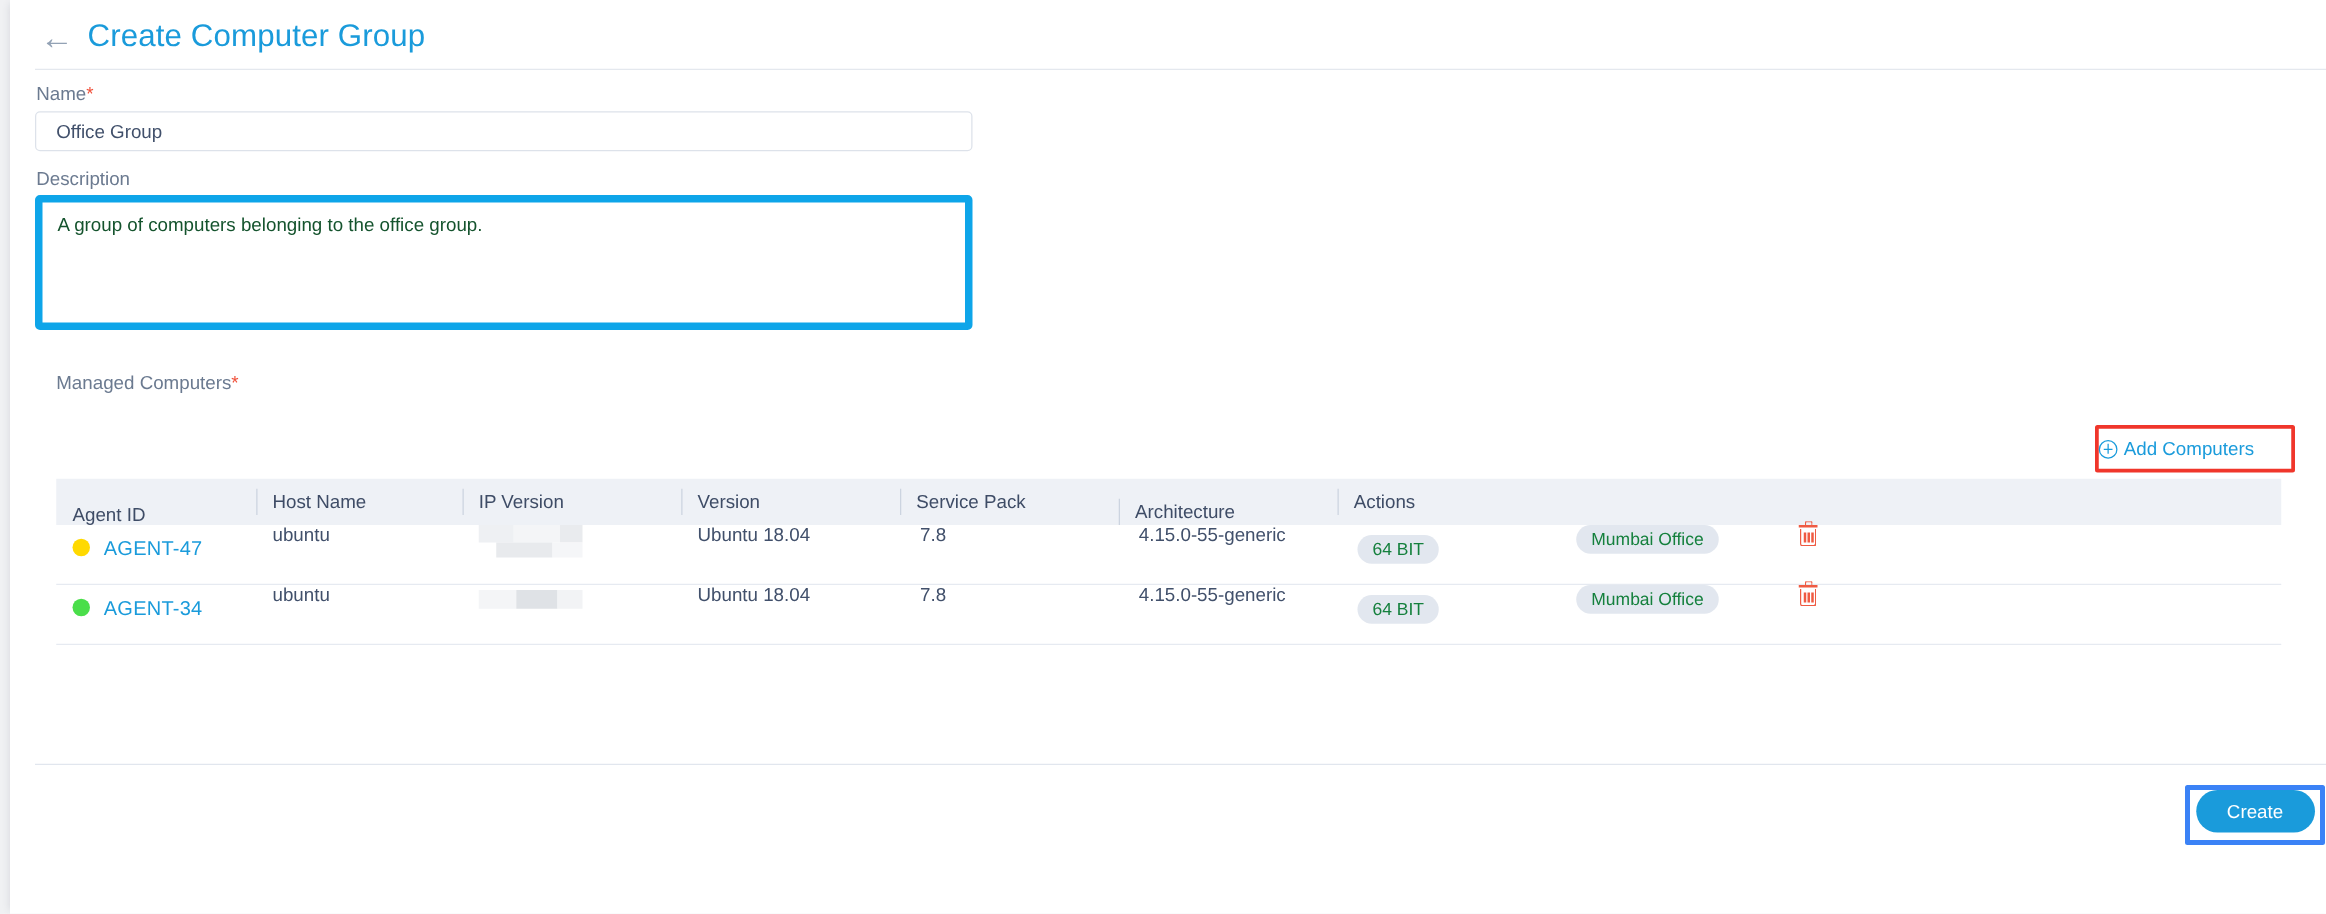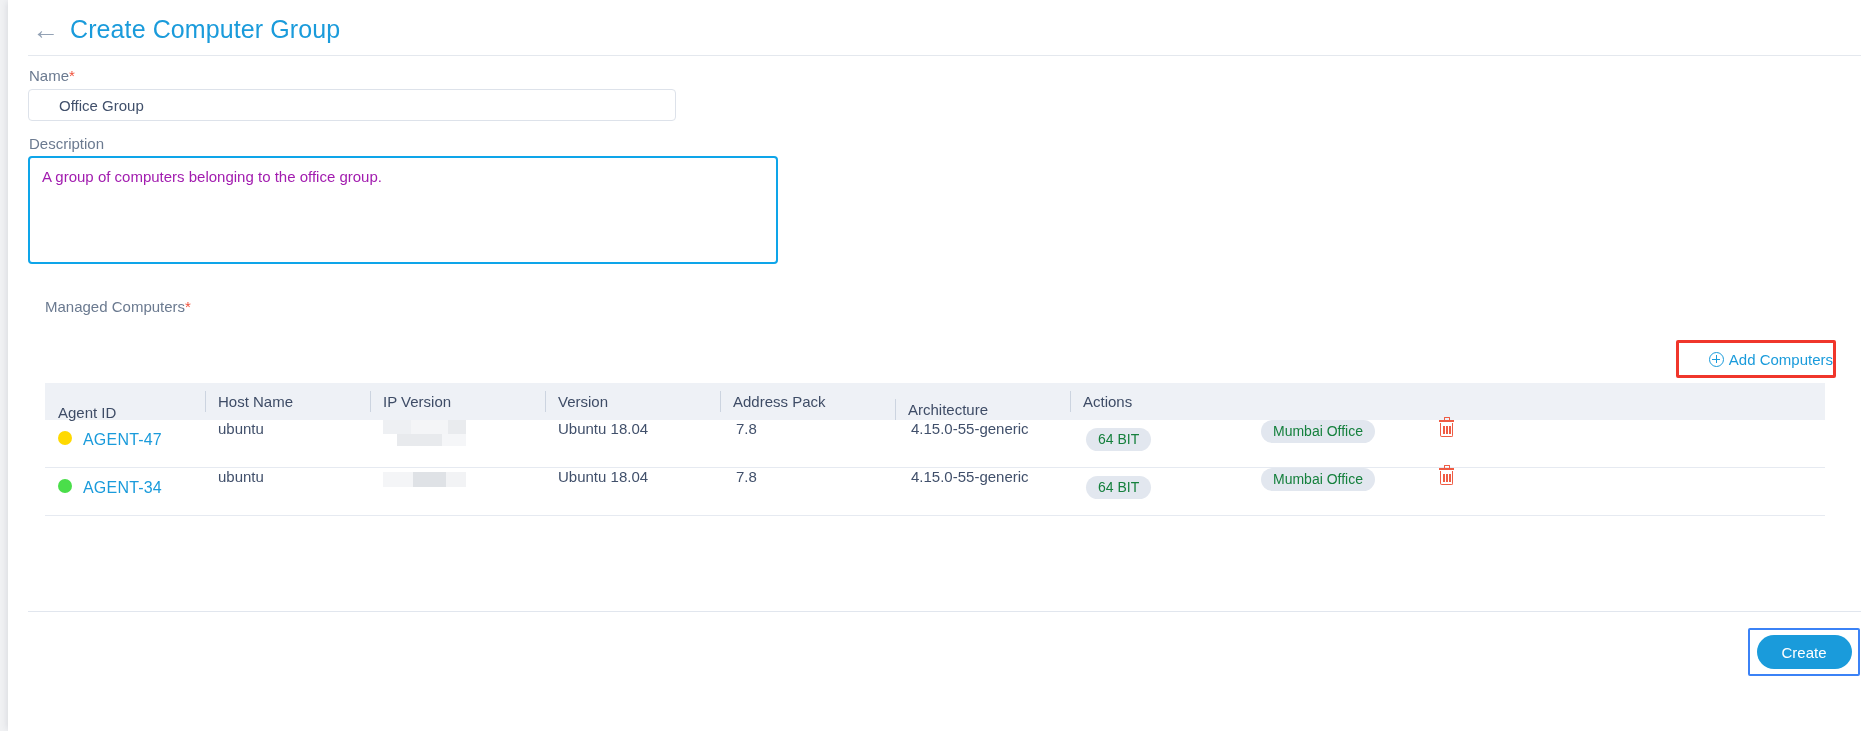--- a/index.html
+++ b/index.html
@@ -60,60 +60,60 @@
     font-size: 15px;
     color: #6b7a90;
     position: absolute;
   }
   .req { color: #f0503a; font-size: 15px; }
 
   .name-label { left: 21px; top: 67px; }
   .name-input {
     position: absolute;
     left: 20px; top: 89px;
-    width: 648px; height: 32px;
+    width: 750px; height: 32px;
     border: 1px solid #dde2ea;
     border-radius: 4px;
     background: #fff;
     font-family: "Liberation Sans", sans-serif;
     font-size: 15px;
     color: #41506b;
-    padding: 0 30px;
+    padding: 0 16px;
     outline: none;
   }
 
   .desc-label { left: 21px; top: 135px; }
   .desc-input {
     position: absolute;
     left: 20px; top: 156px;
     width: 750px; height: 108px;
-    border: 2px solid #0ea5e9;
+    border: 6px solid #0ea5e9;
     border-radius: 4px;
     background: #fff;
     font-family: "Liberation Sans", sans-serif;
     font-size: 15px;
-    color: #a21caf;
+    color: #14532d;
     padding: 9px 12px;
     resize: none;
     outline: none;
     line-height: 1.3;
   }
 
   
   .mc-label { left: 37px; top: 298px; }
 
   .add-computers-wrap {
     position: absolute;
     left: 1668px; top: 340px;
     width: 160px; height: 38px;
     border: 3px solid #f0362b;
     border-radius: 2px;
     display: flex;
     align-items: center;
-    justify-content: flex-end;
+    justify-content: flex-start;
   }
   .add-computers {
     display: flex;
     align-items: center;
     gap: 5px;
     color: #1a9bdb;
     font-size: 15px;
     cursor: pointer;
     white-space: nowrap;
   }
@@ -255,24 +255,23 @@
     position: absolute;
     left: 20px; top: 611px;
     width: 1833px;
     height: 1px;
     background: #e1e6ee;
   }
   .create-wrap {
     position: absolute;
     left: 1740px; top: 628px;
     width: 112px; height: 48px;
-    border: 2px solid #3b82f6;
+    border: 4px solid #3b82f6;
     border-radius: 2px;
     display: flex;
-    align-items: center;
     justify-content: center;
   }
   .create-btn {
     width: 95px; height: 34px;
     background: #1a9bdb;
     border: none;
     border-radius: 17px;
     color: #ffffff;
     font-family: "Liberation Sans", sans-serif;
     font-size: 15px;
@@ -304,21 +303,21 @@
       <span>Add Computers</span>
     </div>
   </div>
 
   <div class="table">
     <div class="thead">
       <div class="th c-agent">Agent ID</div>
       <div class="th c-host">Host Name</div>
       <div class="th c-ip">IP Version</div>
       <div class="th c-ver">Version</div>
-      <div class="th c-sp">Address Pack</div>
+      <div class="th c-sp">Service Pack</div>
       <div class="th c-arch">Architecture</div>
       <div class="th c-act">Actions</div>
     </div>
 
     <div class="tr">
       <div class="td c-agent">
         <span class="status-dot dot-yellow"></span>
         <span class="agent-link">AGENT-47</span>
       </div>
       <div class="td c-host">ubuntu</div>

